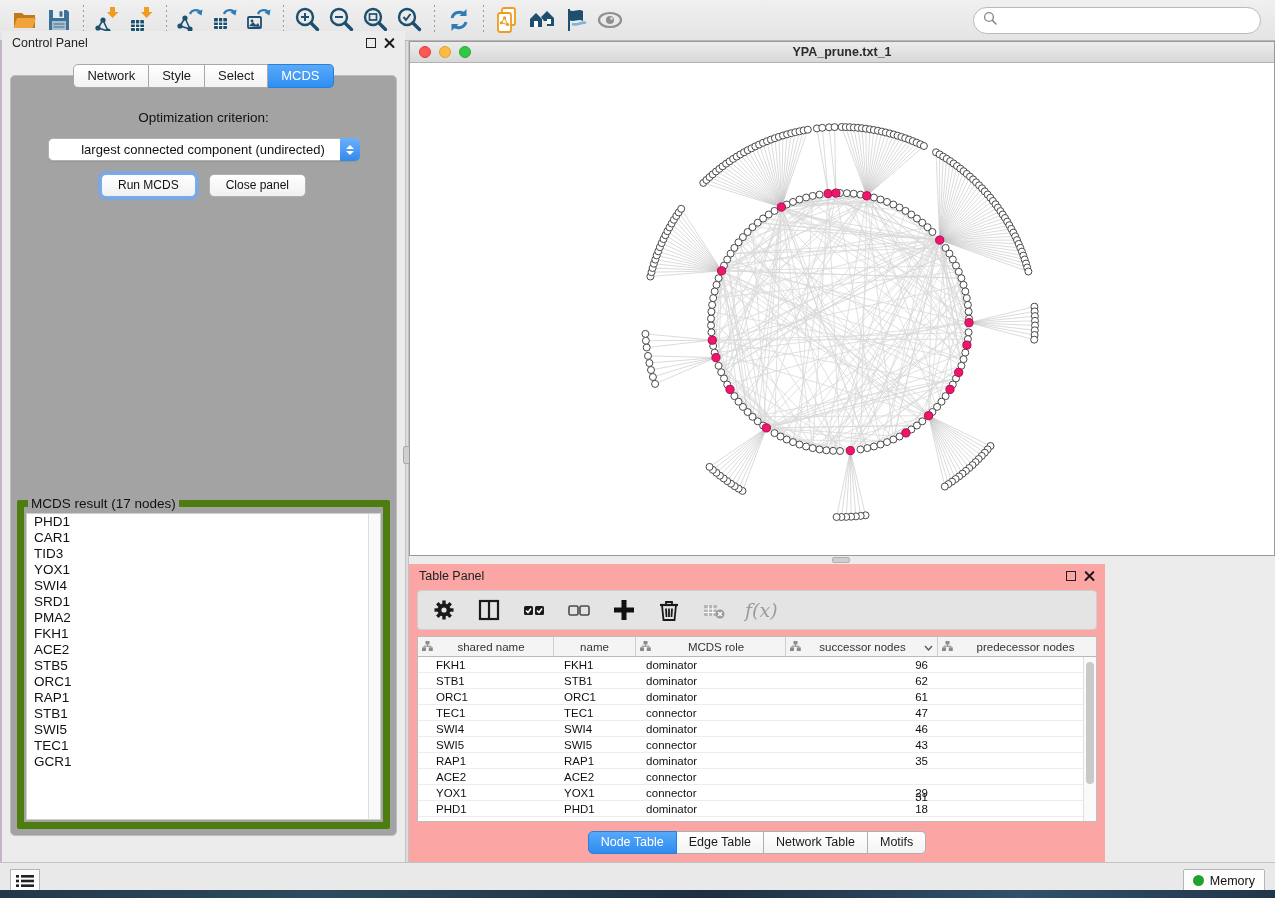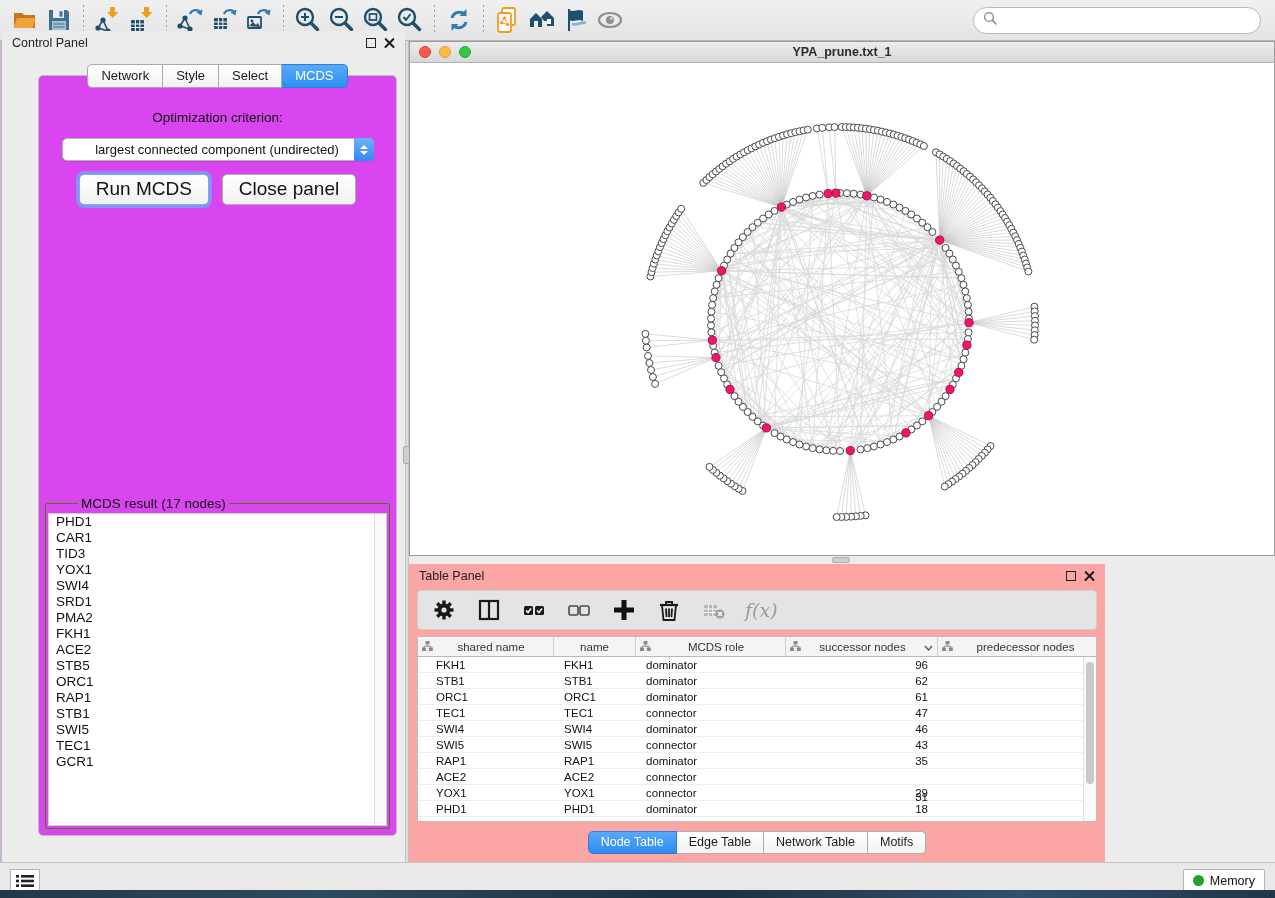--- a/index.html
+++ b/index.html
@@ -29,46 +29,46 @@
   .panel-titlebar { height:24px; display:flex; align-items:center; padding:0 10px; }
   .panel-title { font-size:12.5px; color:#222; }
   .win-btns { margin-left:auto; display:flex; gap:8px; align-items:center; }
   .float-btn { width:10px; height:10px; border:1.6px solid #222; }
   .close-x { width:11px; height:11px; position:relative; }
   .close-x::before,.close-x::after { content:""; position:absolute; left:-1px; top:4.5px;
     width:13px; height:2.4px; background:#1a1a1a; border-radius:1px; }
   .close-x::before { transform:rotate(45deg); } .close-x::after { transform:rotate(-45deg); }
 
   .cp-body { position:absolute; left:8px; right:8px; top:44px; bottom:16px;
-    background:#d946ef; border:1px solid #bdbdbd; border-radius:5px;margin-left:28px; }
+    background:#a3a3a3; border:1px solid #bdbdbd; border-radius:5px; }
   .cp-tabs { position:absolute; left:0; right:0; top:-12px; display:flex; justify-content:center; }
   .cp-tab { font-size:13px; padding:3px 13px 4px; background:linear-gradient(#ffffff,#f2f2f2);
     border:1px solid #a8a8a8; border-left-width:0; color:#1a1a1a; }
   .cp-tab:first-child { border-left-width:1px; border-radius:5px 0 0 5px; }
   .cp-tab:last-child { border-radius:0 5px 5px 0; }
   .cp-tab.sel { background:linear-gradient(#59aaf9,#2f8ef2); color:#fff; border-color:#2a7fdd; }
 
   .cp-inner { position:absolute; inset:0; padding-top:34px; text-align:center; }
   .opt-label { font-size:13.5px; margin-bottom:13px; }
   .dropdown { width:312px; height:23px; margin:0 auto; background:#fff;
     border:1px solid #b3b3b3; border-radius:5px; display:flex; align-items:center;
     box-shadow:0 1px 1px rgba(0,0,0,.08); }
   .dd-value { flex:1; font-size:13px; text-align:center; padding-left:18px; white-space:nowrap; }
   .dd-stepper { width:20px; height:23px; margin-right:-1px; border-radius:0 5px 5px 0;
     background:linear-gradient(#6cb1f9,#3388ee); display:flex; flex-direction:column;
     align-items:center; justify-content:center; gap:2px; }
   .dd-stepper .chev { width:0; height:0; border-left:4px solid transparent; border-right:4px solid transparent; }
   .chev.up { border-bottom:4.5px solid #fff; } .chev.dn { border-top:4.5px solid #fff; }
   .cp-buttons { margin-top:13px; display:flex; justify-content:center; gap:13px; }
-  .btn { font-size:19px; padding:3px 16px 4px; background:linear-gradient(#ffffff,#f0f0f0);
+  .btn { font-size:12px; padding:3px 16px 4px; background:linear-gradient(#ffffff,#f0f0f0);
     border:1px solid #b0b0b0; border-radius:5px; color:#111; }
   .btn.focused { box-shadow:0 0 0 3px rgba(110,170,246,.75); border-color:#7aaef0; }
 
   .result-fieldset { position:absolute; left:6px; right:6px; top:420px; bottom:6px;
-    border:1px solid #4d7c0f; border-radius:2px; background:transparent; text-align:left;padding-left:28px; }
+    border:7px solid #4d7c0f; border-radius:2px; background:transparent; text-align:left; }
   .result-fieldset legend { font-size:13.5px; margin-left:4px; padding:0 3px; color:#111; }
   .result-list { position:absolute; left:2px; right:2px; top:2px; bottom:2px;
     background:#fff; border:1px solid #cfcfcf; overflow:hidden; }
   .result-item { font-size:13.5px; line-height:16px; padding-left:7px; white-space:nowrap; }
   .result-scroll { position:absolute; right:0; top:0; bottom:0; width:12px;
     background:#fafafa; border-left:1px solid #dedede; }
 
   
   .vsplit { position:absolute; left:405px; top:41px; width:4px; height:821px;
     background:#dcdcdc; border-left:1px solid #c2c2c2; border-right:1px solid #c2c2c2; }

